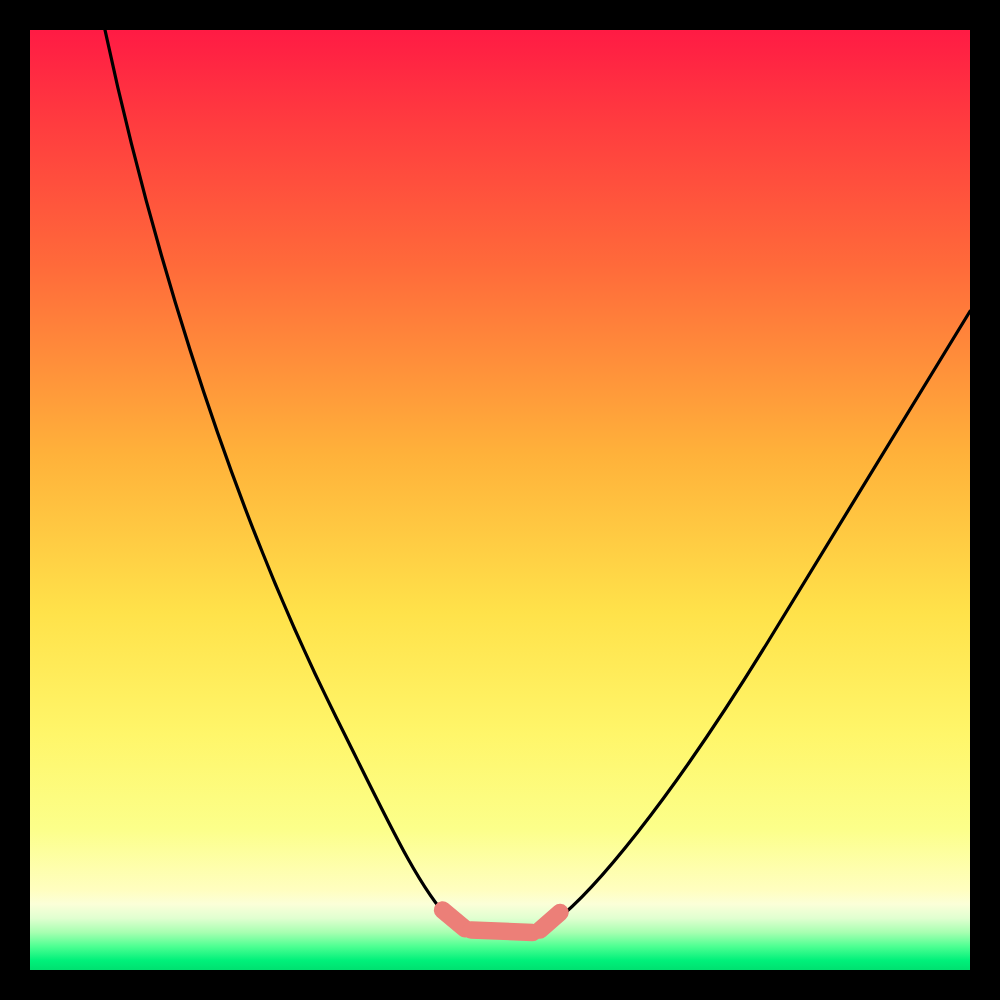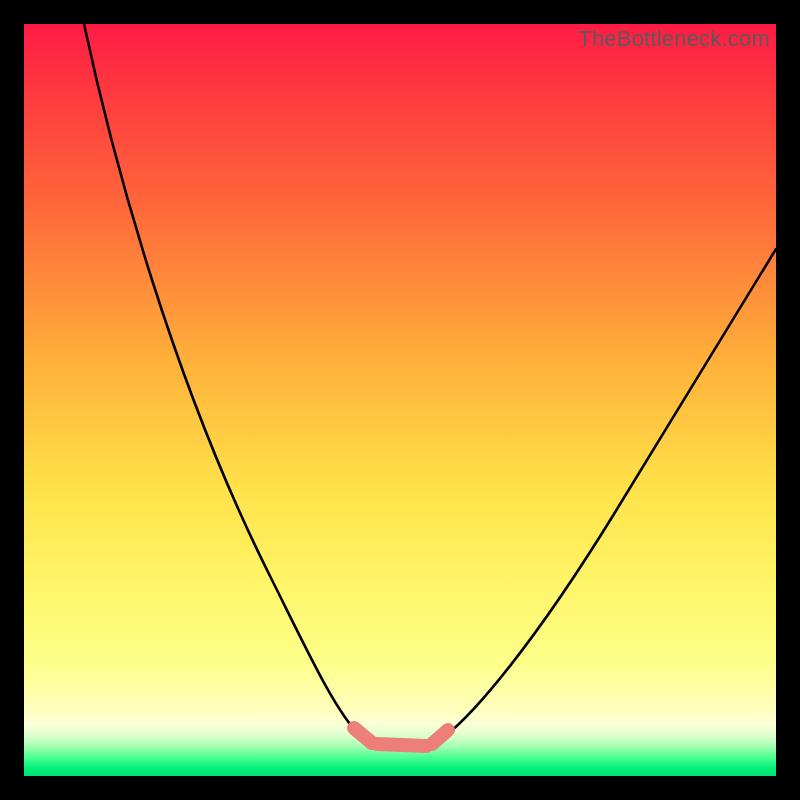--- a/index.html
+++ b/index.html
@@ -50,21 +50,20 @@
     width: 752px;
     height: 752px;
     overflow: visible;
   }
 </style>
 </head>
 <body>
 
 <div class="frame">
 
-  <span class="watermark">TheBottleneck.com</span>
 
   <svg class="curves" viewBox="0 0 752 752" preserveAspectRatio="none">
 
     <path d="M 60 0
              C 90 140, 150 360, 245 550
              C 285 630, 310 685, 336 712" fill="none" stroke="#000" stroke-width="2.6" stroke-linecap="round" stroke-linejoin="round"></path>
 
     <path d="M 420 713
              C 450 690, 510 620, 590 490
              C 655 385, 710 295, 752 225" fill="none" stroke="#000" stroke-width="2.6" stroke-linecap="round" stroke-linejoin="round"></path>

